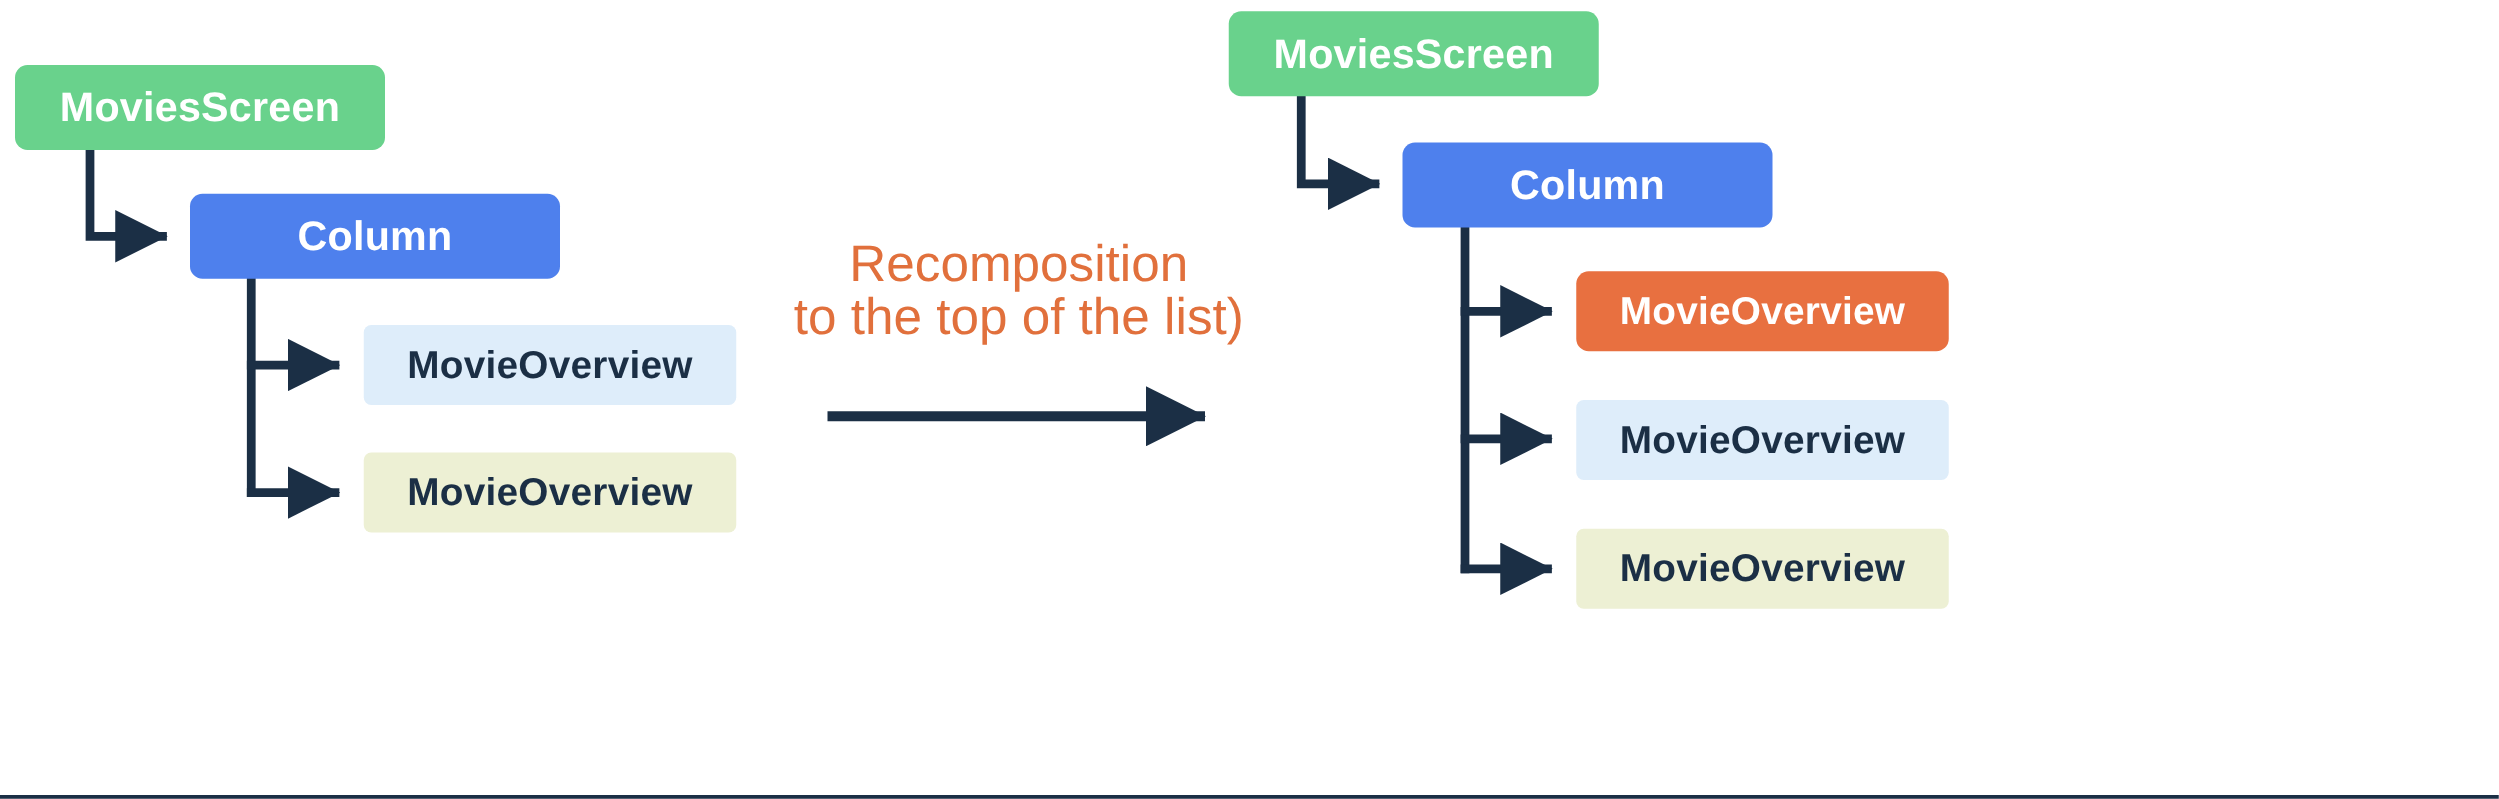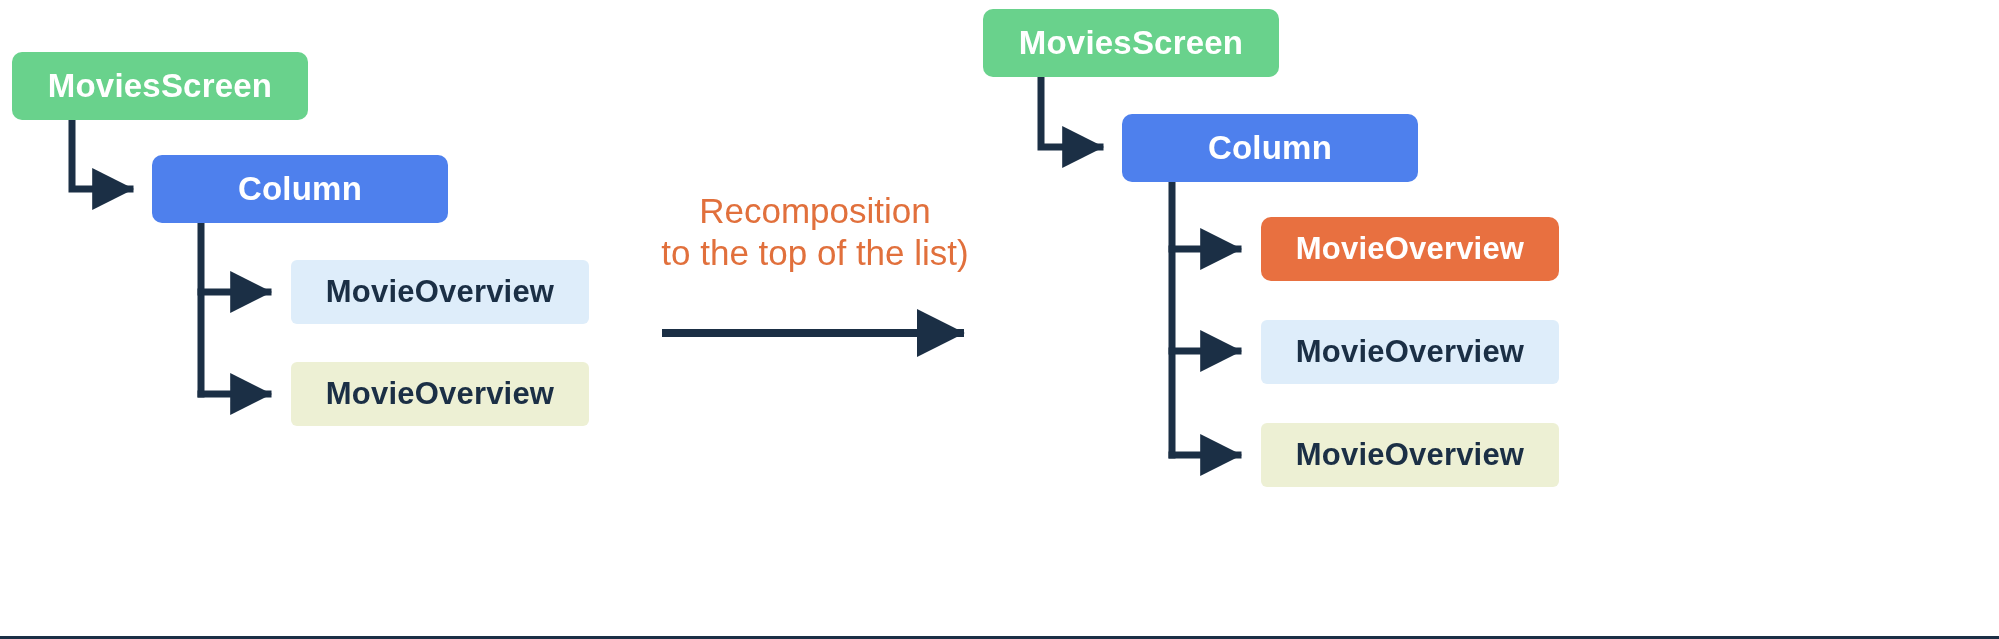--- a/index.html
+++ b/index.html
@@ -48,21 +48,21 @@
     top: 0;
     width: 1999px;
     height: 639px;
     pointer-events: none;
   }
 
   .mid-caption {
     position: absolute;
     text-align: center;
     color: #e1703c;
-    font-size: 35px;
+    font-size: 41px;
     line-height: 42px;
     white-space: nowrap;
   }
   .mid-caption .line { display: block; }
 </style>
 </head>
 <body>
 
 <div id="stage">
 

